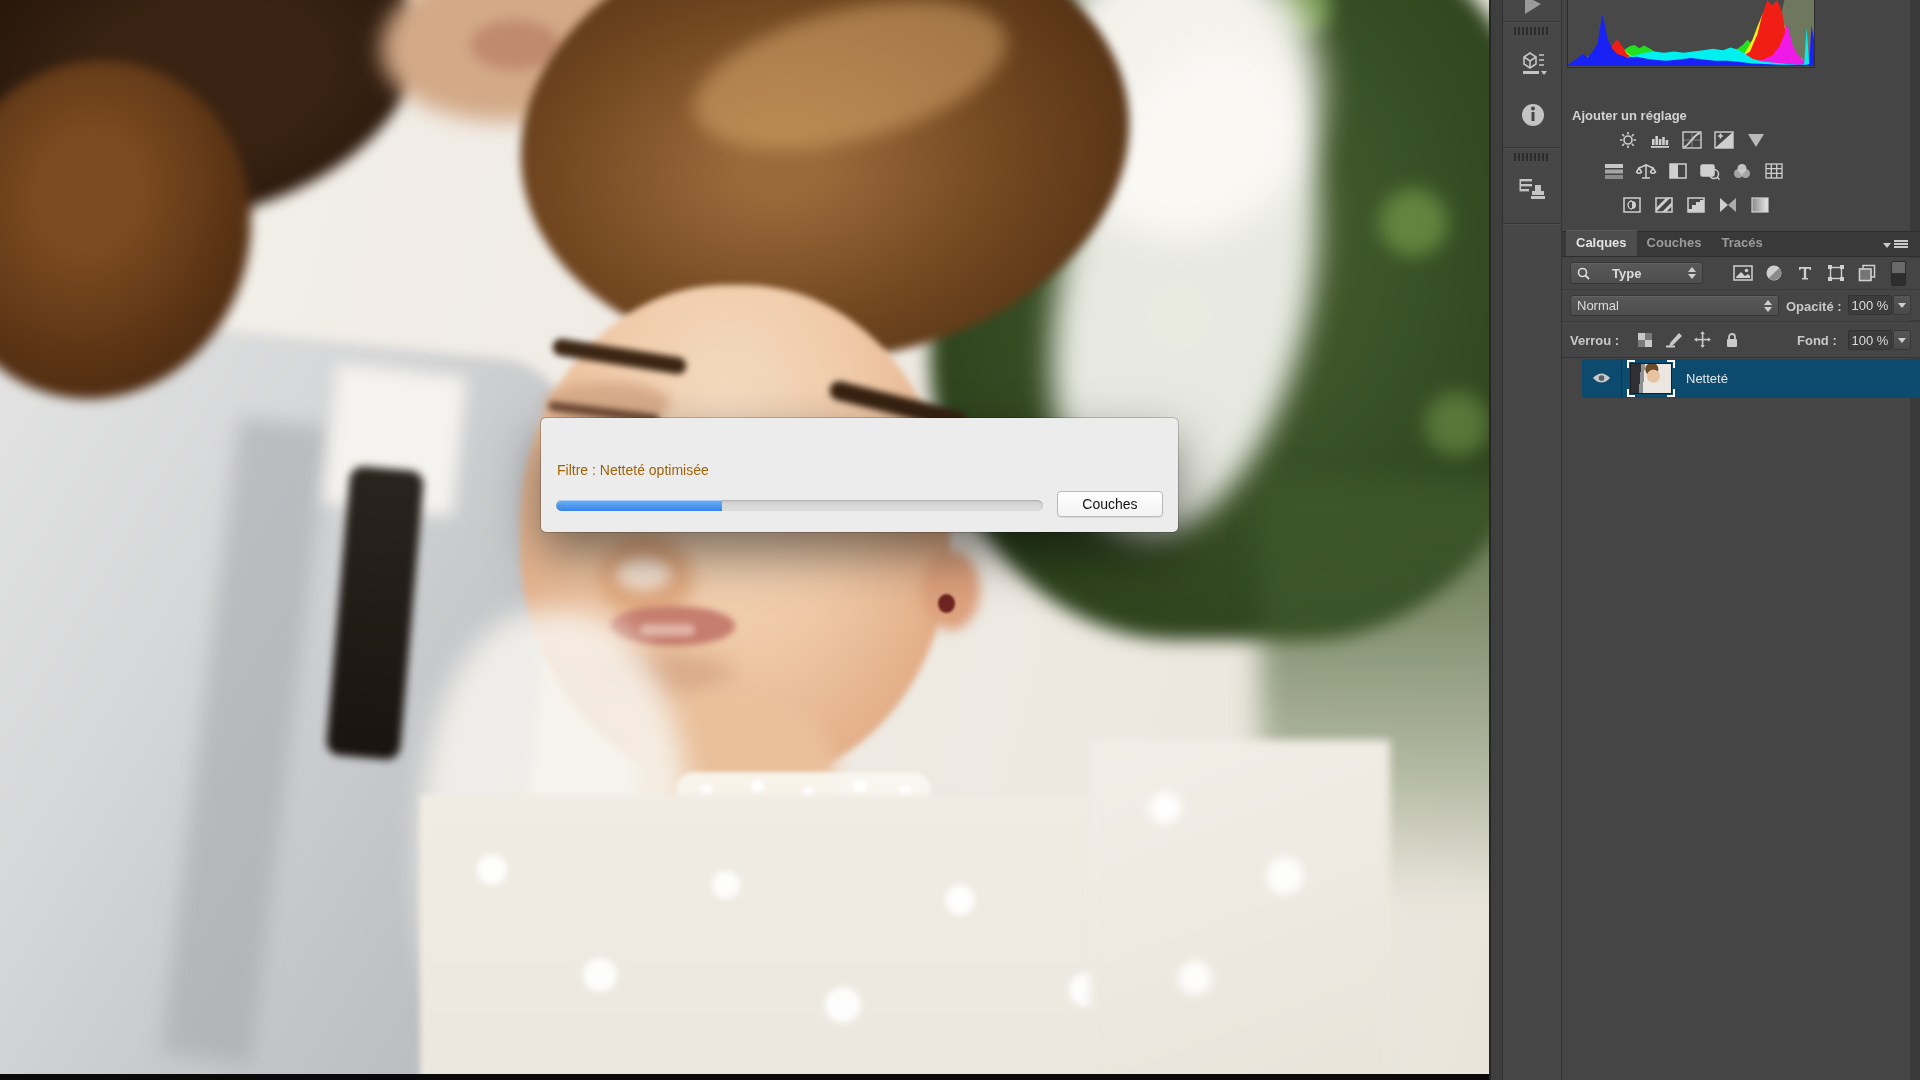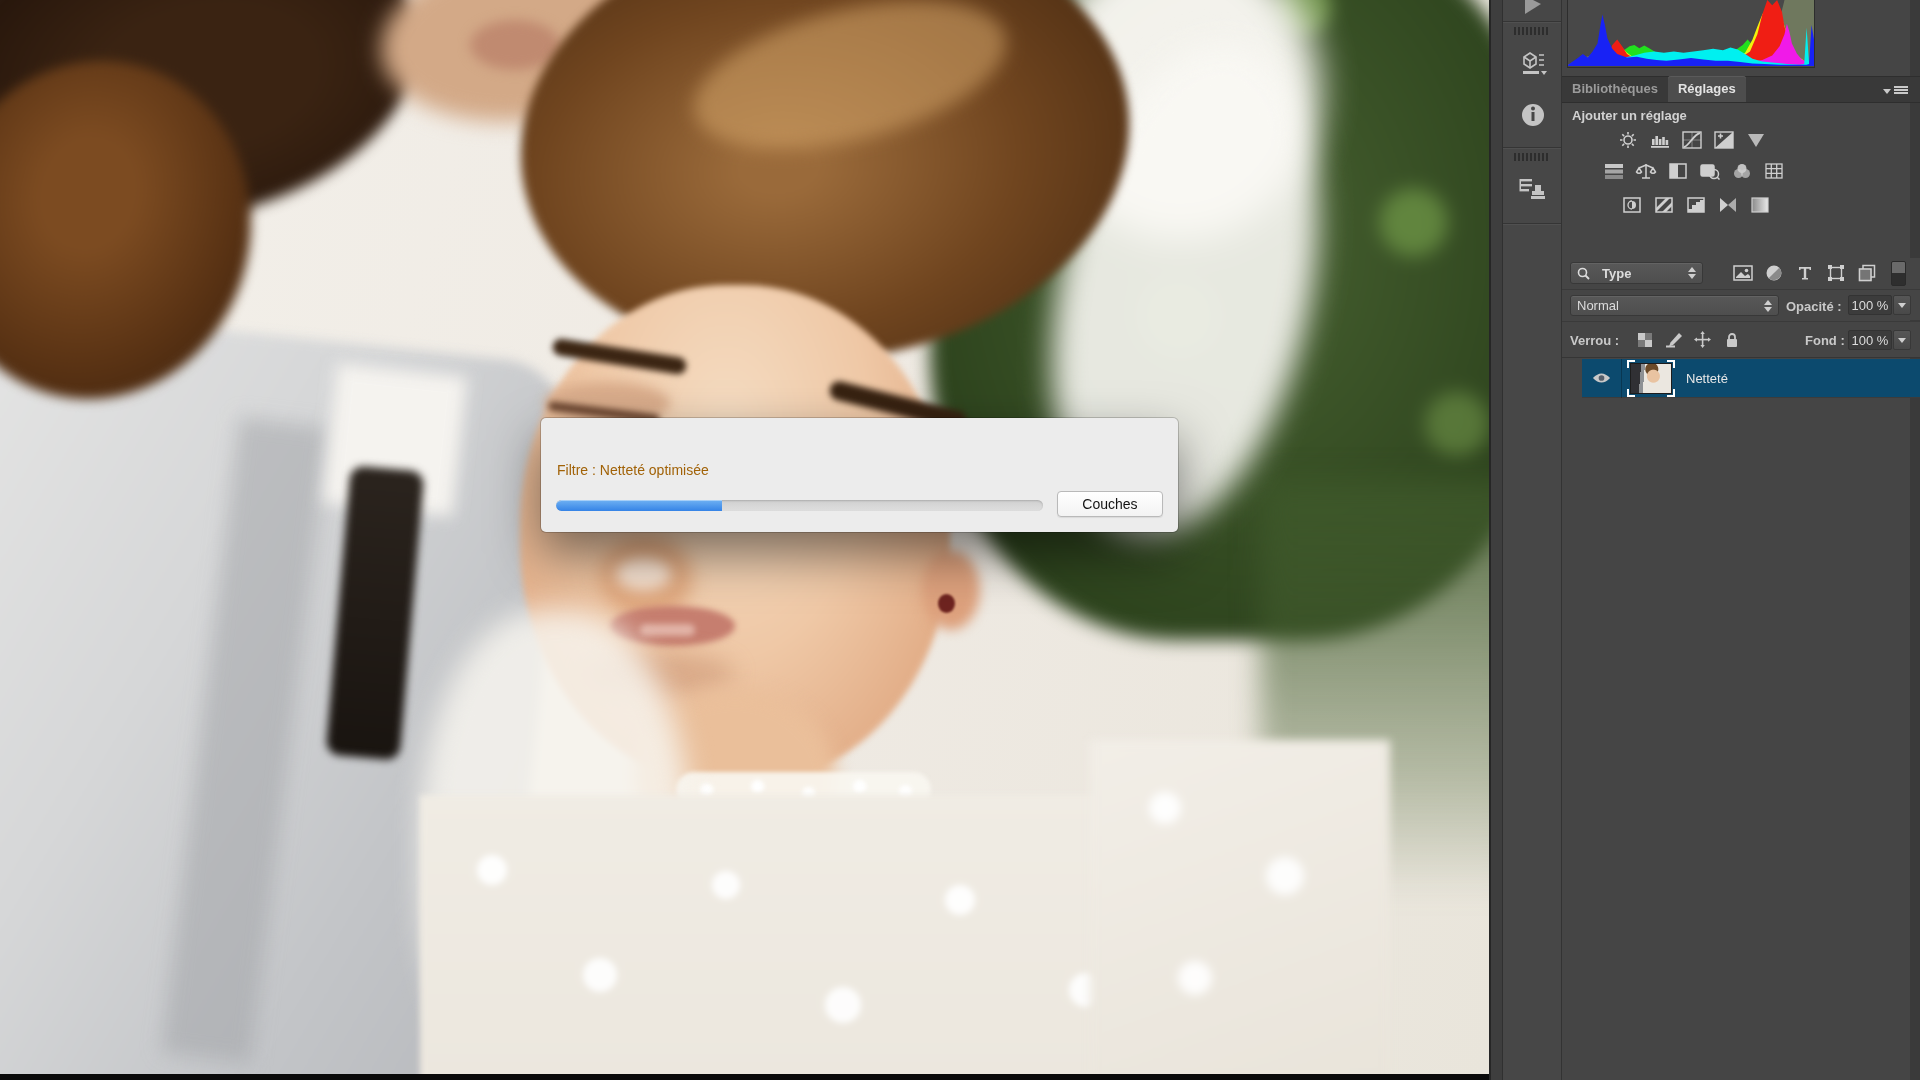--- a/index.html
+++ b/index.html
@@ -171,21 +171,21 @@
   #adj-row3{ left:58px; top:195px; }
   .adj-btn{ width:24px; height:19px; display:flex; align-items:center; justify-content:center;
     background:none; border:none; cursor:default; }
 
   #tabbar-layers{ top:231px; height:26px; }
 
   #filter-row{ position:absolute; left:0; top:258px; width:358px; height:31px; background:#454545; }
   .dd{ background:linear-gradient(#585858,#4e4e4e); border:1px solid #383838; border-radius:3px;
     display:flex; align-items:center; color:#dcdcdc; font-size:13px; font-weight:700;
     box-shadow:inset 0 1px 0 #636363; cursor:default; }
-  #type-dd{ position:absolute; left:8px; top:4px; width:133px; height:22px; padding:0 6px; gap:12px; }
+  #type-dd{ position:absolute; left:8px; top:4px; width:133px; height:22px; padding:0 6px; gap:22px; }
   .updown{ margin-left:auto; display:flex; flex-direction:column; gap:2px; }
   .updown i{ display:block; width:0; height:0; border-left:4px solid transparent; border-right:4px solid transparent; }
   .updown .up{ border-bottom:5px solid #cfcfcf; }
   .updown .dn{ border-top:5px solid #cfcfcf; }
   .filter-icons{ position:absolute; left:170px; top:4px; display:flex; gap:9px; align-items:center; }
   .fi-btn{ width:22px; height:22px; display:flex; align-items:center; justify-content:center;
     background:none; border:none; cursor:default; }
   #filter-toggle{ position:absolute; right:14px; top:3px; width:15px; height:25px; border-radius:2px;
     background:linear-gradient(#6a6a6a 0 46%, #2e2e2e 46% 100%); border:1px solid #2a2a2a; cursor:default; }
 
@@ -202,21 +202,21 @@
   .arrow-btn i{ width:0;height:0;border-left:4px solid transparent;border-right:4px solid transparent;
     border-top:5px solid #cfcfcf; }
   #opacity-arrow{ left:331px; top:5px; }
 
   #lock-row{ position:absolute; left:0; top:321px; width:358px; height:37px; background:#454545;
     border-top:1px solid #3a3a3a; border-bottom:1px solid #353535; }
   #lock-lbl{ position:absolute; left:8px; top:11px; }
   .lock-icons{ position:absolute; left:72px; top:7px; display:flex; gap:8px; align-items:center; }
   .li-btn{ width:21px; height:21px; display:flex; align-items:center; justify-content:center;
     background:none; border:none; cursor:default; }
-  #fill-lbl{ position:absolute; left:235px; top:11px;margin-left:8px; }
+  #fill-lbl{ position:absolute; left:235px; top:11px; }
   #fill-val{ left:286px; top:8px; width:44px; height:20px; }
   #fill-arrow{ left:331px; top:8px; }
 
   .layer-row{ position:absolute; left:0; width:358px; height:39px; display:flex; align-items:center;
     background:#464646; border-bottom:1px solid #3c3c3c; cursor:default; }
   .layer-row.selected{ background:#0c4a6e;margin-left:20px; }
   #layer-row-1{ top:359px; } #layer-row-2{ top:398px; }
   .eye-cell{ width:40px; height:39px; display:flex; align-items:center; justify-content:center;
     border-right:1px solid rgba(0,0,0,.25); cursor:default; background:none; border-top:none; border-left:none; border-bottom:none; }
   .thumb-wrap{ position:relative; margin-left:8px; width:42px; height:31px; }
@@ -338,28 +338,20 @@
         <polygon points="0,66 0.0,64.7 7.4,60.7 14.8,58.1 22.1,55.4 29.5,46.2 34.4,50.2 39.4,48.8 44.3,47.5 49.2,48.8 59.0,50.2 68.9,52.8 78.7,55.4 88.6,57.4 98.4,58.7 110.7,59.4 123.0,59.4 135.3,58.7 147.6,58.1 159.9,56.8 172.2,54.1 182.0,50.2 191.9,44.9 196.8,42.9 206.6,33.0 211.6,19.8 216.5,0.0 226.3,0.0 236.2,0.0 246.0,0.0 246,66" fill="#6f785e"></polygon>
         <polygon points="0,66 0.0,65.3 14.8,63.4 24.6,61.4 34.4,59.4 44.3,56.1 54.1,51.5 61.5,46.2 66.4,44.9 71.3,48.2 76.3,45.5 81.2,48.2 88.6,52.8 98.4,56.1 108.2,57.4 118.1,58.1 127.9,58.1 137.8,56.8 147.6,55.4 157.4,53.5 167.3,50.2 174.7,44.9 179.6,39.6 184.5,44.9 191.9,50.2 201.7,56.1 211.6,60.1 221.4,62.0 231.2,63.4 246.0,64.7 246,66" fill="#21e01e"></polygon>
         <polygon points="0,66 0.0,66.0 19.7,64.7 32.0,62.7 41.8,59.4 49.2,51.5 54.1,47.5 59.0,52.8 66.4,58.1 73.8,60.7 86.1,62.0 98.4,62.7 113.2,62.7 127.9,62.0 142.7,61.4 157.4,60.7 169.7,58.1 177.1,52.8 184.5,39.6 189.4,26.4 194.3,14.5 199.3,6.6 204.2,13.2 209.1,5.3 214.0,18.5 218.9,33.0 223.9,46.2 228.8,55.4 236.2,60.7 246.0,63.4 246,66" fill="#f2f20c"></polygon>
         <polygon points="0,66 0.0,65.3 14.8,64.0 24.6,62.7 34.4,60.1 39.4,55.4 44.3,44.9 49.2,39.6 54.1,46.2 59.0,54.1 66.4,58.7 76.3,60.7 88.6,62.0 103.3,62.7 118.1,62.7 132.8,62.0 147.6,62.0 162.4,60.7 172.2,58.1 182.0,51.5 189.4,34.3 194.3,14.5 199.3,0.0 204.2,5.3 209.1,0.0 214.0,11.9 216.5,26.4 221.4,42.2 226.3,52.8 233.7,60.1 246.0,64.0 246,66" fill="#f01e14"></polygon>
         <polygon points="0,66 0.0,65.3 12.3,63.4 22.1,60.7 29.5,57.4 34.4,52.8 36.9,47.5 39.4,45.5 41.8,50.2 46.7,56.8 54.1,60.1 64.0,62.0 78.7,63.4 98.4,64.0 123.0,64.0 147.6,64.0 167.3,63.4 182.0,62.0 194.3,60.1 204.2,55.4 211.6,46.2 216.5,34.3 218.9,23.8 221.4,31.7 223.9,43.6 228.8,53.5 233.7,59.4 241.1,62.7 246.0,64.0 246,66" fill="#f01ae8"></polygon>
         <polygon points="0,66 0.0,65.3 12.3,63.4 24.6,62.0 36.9,60.7 46.7,59.4 56.6,57.4 66.4,55.4 76.3,52.8 86.1,51.5 95.9,52.8 105.8,51.5 115.6,52.8 125.5,51.5 135.3,50.2 145.1,48.8 155.0,50.2 162.4,47.5 169.7,49.5 177.1,54.1 184.5,58.7 194.3,61.4 206.6,62.7 218.9,64.0 231.2,64.7 236.2,64.0 238.6,27.7 241.1,63.4 246.0,64.7 246,66" fill="#00f0f0"></polygon>
         <polygon points="0,66 0.0,64.7 9.8,58.1 14.8,54.1 19.7,57.4 24.6,51.5 29.5,43.6 32.0,27.7 34.4,14.5 36.9,25.1 39.4,38.3 44.3,48.8 49.2,54.1 59.0,57.4 68.9,56.8 78.7,58.7 88.6,60.1 98.4,60.7 110.7,59.4 123.0,58.1 135.3,59.4 147.6,60.7 159.9,60.7 172.2,62.0 184.5,63.4 196.8,64.0 211.6,64.7 226.3,64.7 238.6,64.7 241.1,64.0 243.5,25.1 246.0,39.6 246,66" fill="#1822f5"></polygon>
       </svg>
   </div>
 
-  <div class="tabbar" id="tabbar-top">
-    <div class="tab">Bibliothèques</div>
-    <div class="tab active">Réglages</div>
-    <div class="panel-menu" style="top:9px">
-        <span class="tri"></span>
-        <span class="lines"></span>
-      </div>
-  </div>
 
   <div id="adj-header">Ajouter un réglage</div>
 
   <div class="adj-row" id="adj-row1">
     <button class="adj-btn">
       <svg width="22" height="18" viewBox="0 0 22 18">
           <g stroke="#cfcfcf" stroke-width="1.6" fill="none">
         <circle cx="11" cy="9" r="4"></circle>
             <path d="M11 1v2.5M11 14.5V17M3 9h2.5M16.5 9H19M5.3 3.3l1.8 1.8M14.9 12.9l1.8 1.8M16.7 3.3l-1.8 1.8M7.1 12.9l-1.8 1.8"></path>
           </g>
@@ -487,20 +479,29 @@
             <linearGradient id="selg" x1="0" y1="0" x2="1" y2="0">
               <stop offset="0" stop-color="#8a8a8a"></stop>
               <stop offset="1" stop-color="#e8e8e8"></stop>
             </linearGradient>
           </defs>
           <rect x="3" y="2" width="16" height="14" fill="url(#selg)" stroke="#cfcfcf" stroke-width="1.2"></rect>
         </svg>
     </button>
   </div>
 
+  <div class="tabbar" id="tabbar-layers">
+    <div class="tab active" style="margin-left:4px">Calques</div>
+    <div class="tab">Couches</div>
+    <div class="tab">Tracés</div>
+    <div class="panel-menu" style="top:8px">
+        <span class="tri"></span>
+        <span class="lines"></span>
+      </div>
+  </div>
 
   <div id="filter-row">
     <div class="dd" id="type-dd">
       <svg width="13" height="13" viewBox="0 0 13 13">
           <circle cx="5.5" cy="5.5" r="4" fill="none" stroke="#dcdcdc" stroke-width="1.6"></circle>
           <path d="M8.5 8.5 L12 12" stroke="#dcdcdc" stroke-width="1.8"></path>
         </svg>
       <span>Type</span>
       <span class="updown">
           <i class="up"></i>

